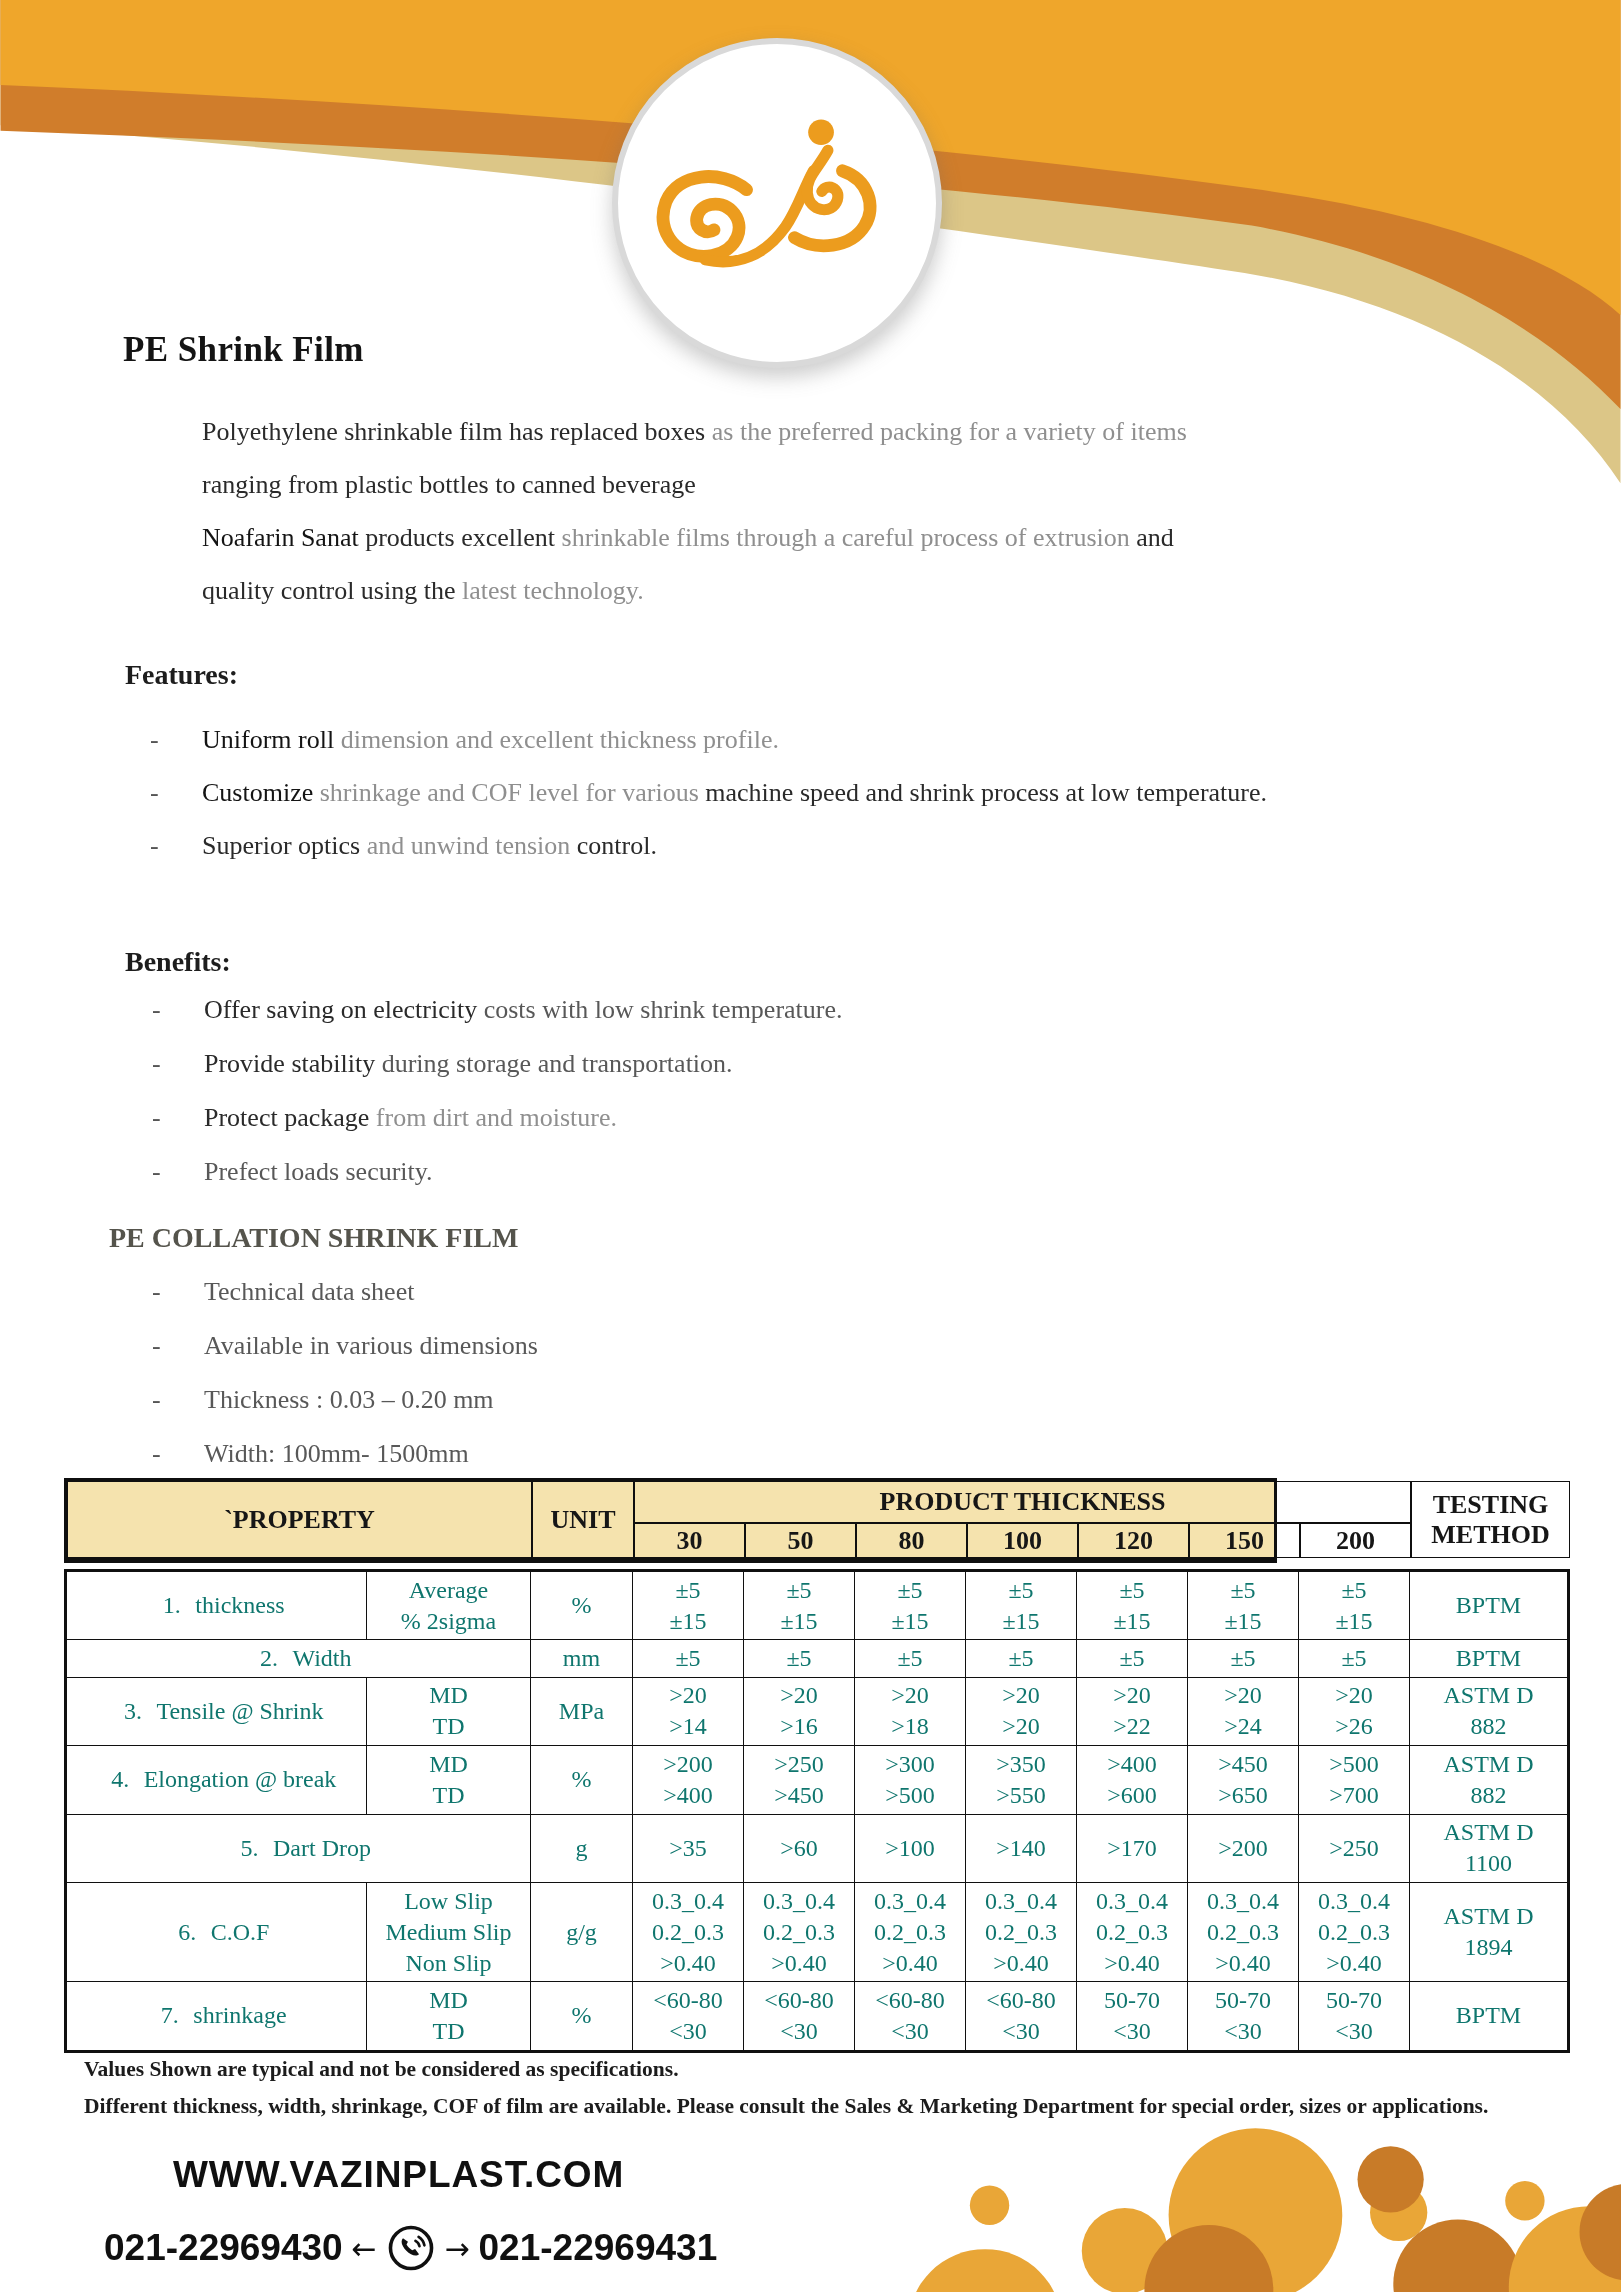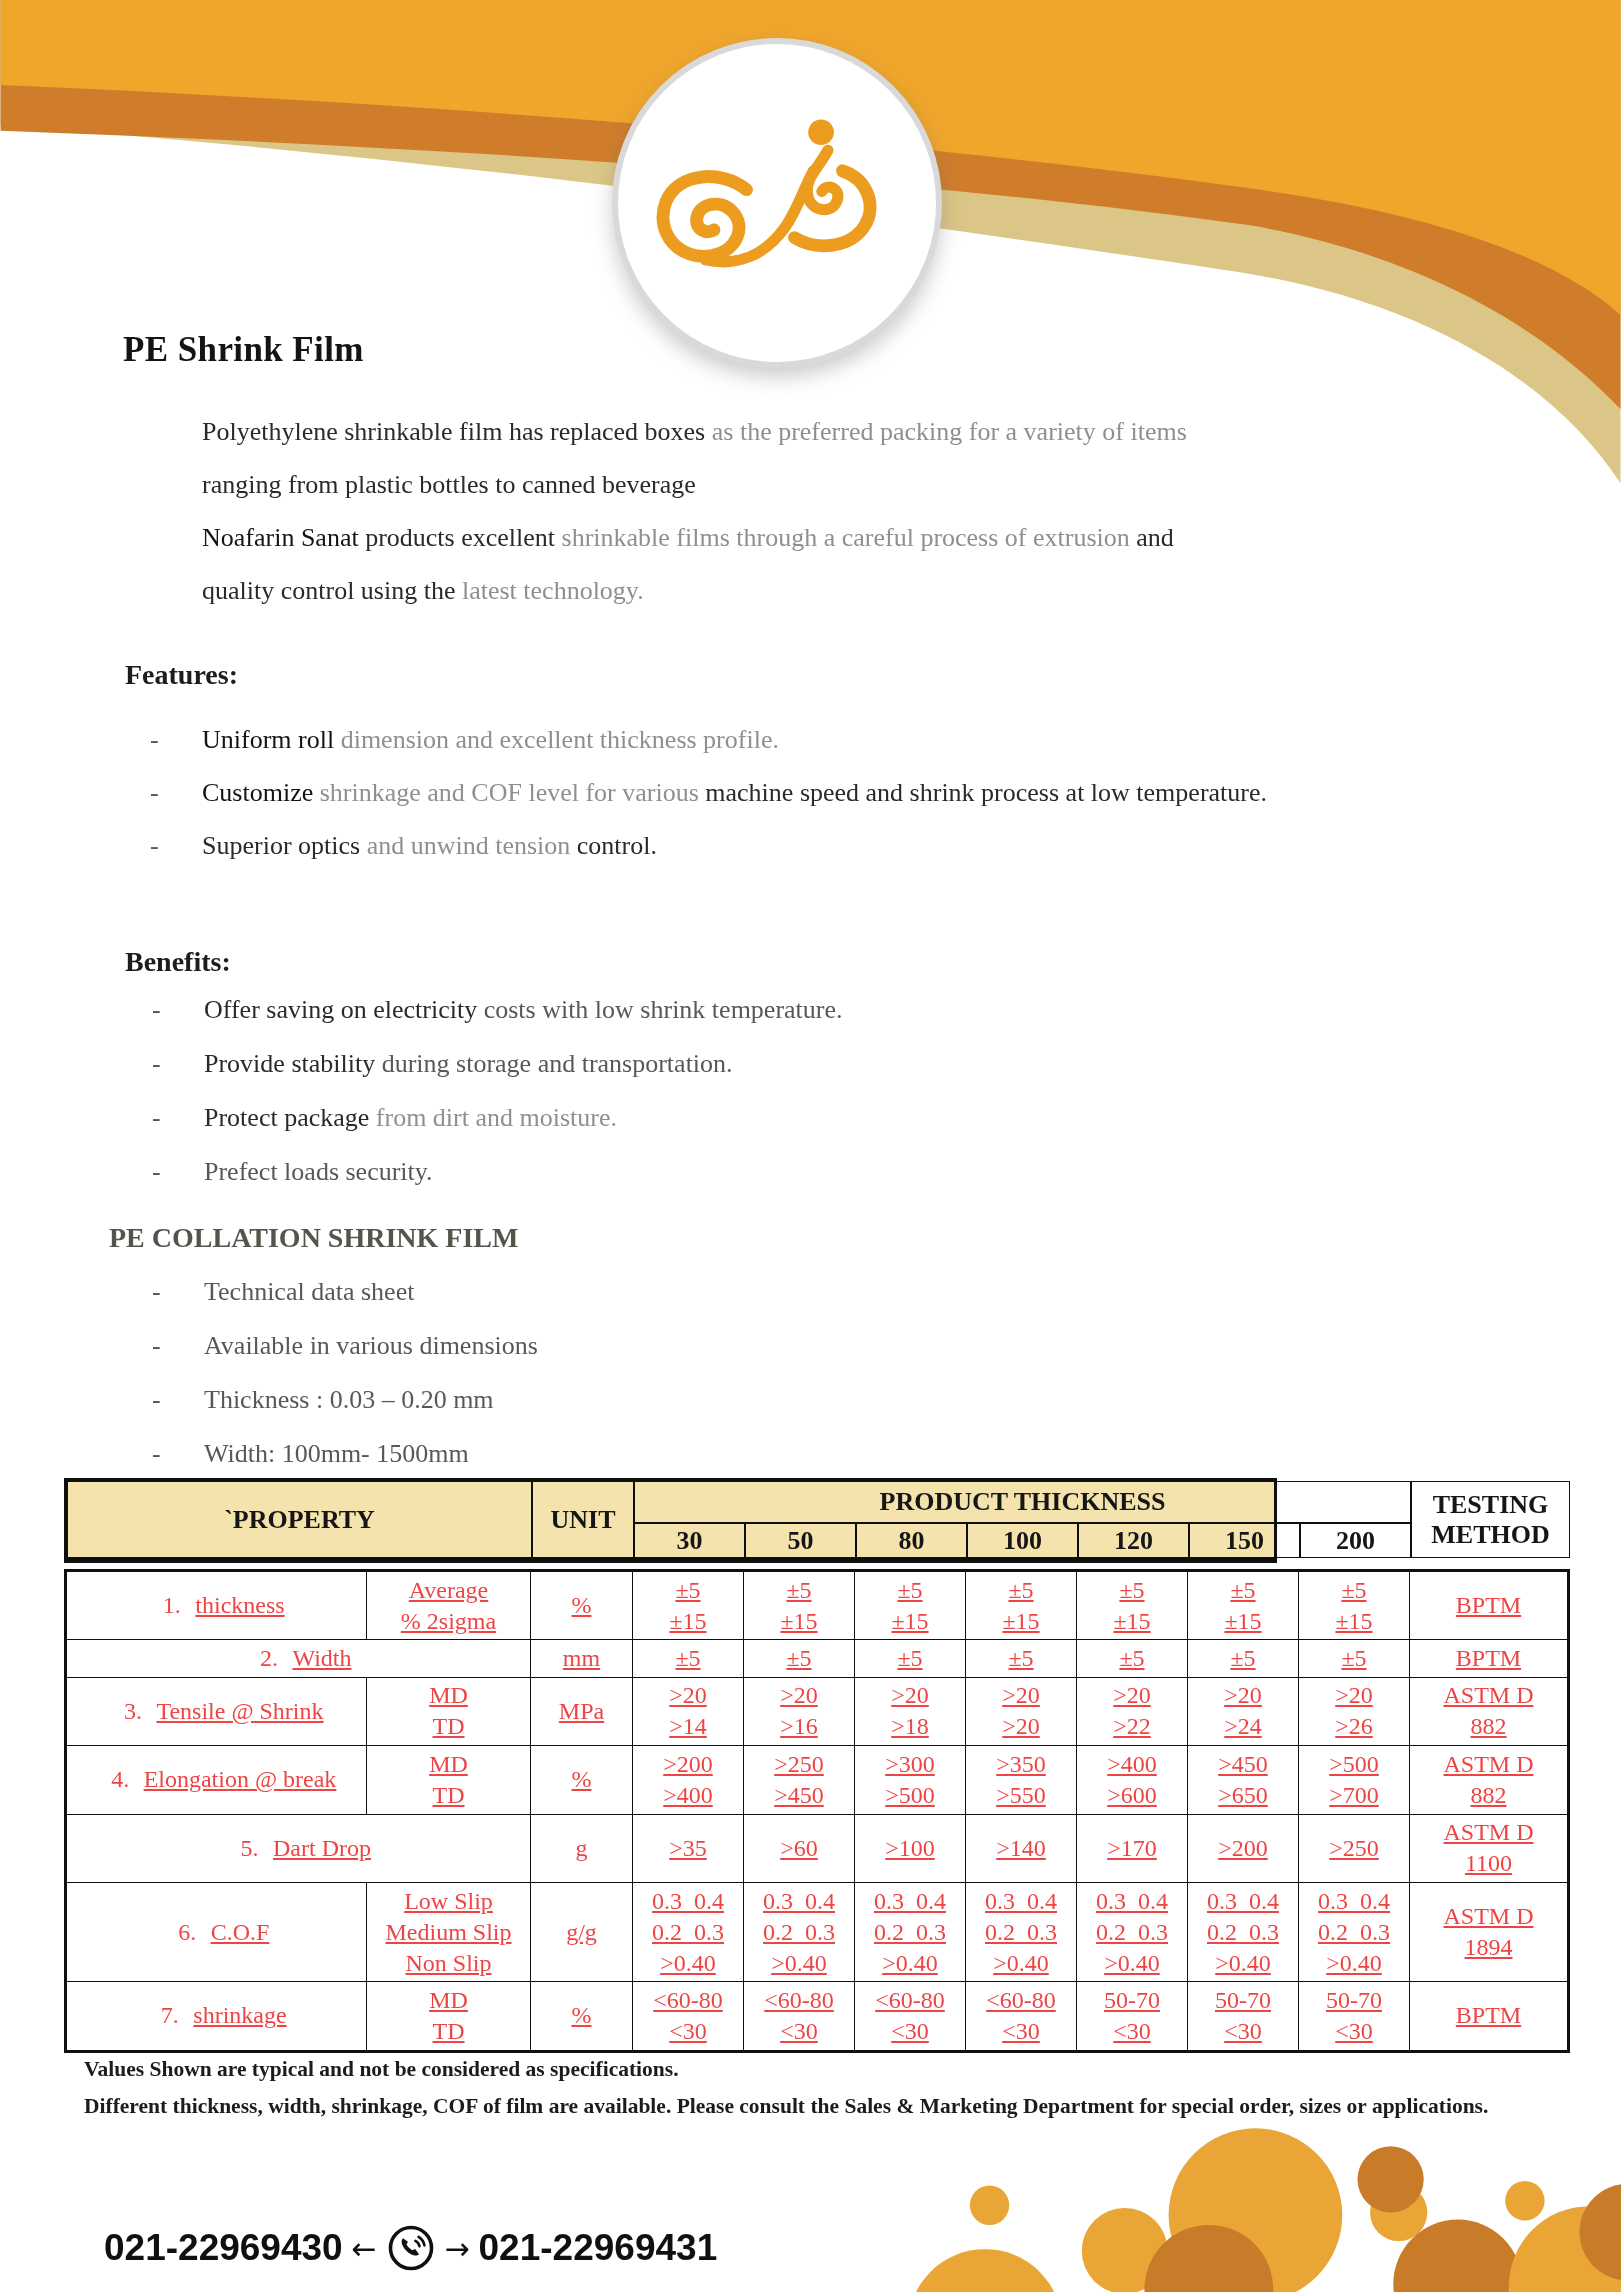--- a/index.html
+++ b/index.html
@@ -31,21 +31,21 @@
     grid-template-columns:465px 102px repeat(7,111px) 159px;grid-template-rows:42px 35px;
     background:#f5e3ae;border:3.6px solid #0f0f0f;border-bottom-width:5.4px;box-sizing:border-box;
     font-weight:700;font-size:26px;color:#161616;}
   .tblhead >div{border:1.8px solid #0f0f0f;display:flex;align-items:center;justify-content:center;text-align:center;}
   .h-prop{grid-area:1/1/3/2;} .h-unit{grid-area:1/2/3/3;} .h-th{grid-area:1/3/2/10;}
   .h-test{grid-area:1/10/3/11;flex-direction:column;line-height:29.6px;}
   .th-num{grid-row:2;}
   
   .tblbody{position:absolute;left:64px;top:1569px;z-index:3;}
   table.spec{border-collapse:collapse;border:3.6px solid #101010;table-layout:fixed;width:1503px;
-    font-size:24px;color:#ef4444;text-decoration:underline;}
+    font-size:24px;color:#0f766e;}
   table.spec td{border:1.8px solid #101010;text-align:center;vertical-align:middle;padding:2.7px 1.8px;}
   td.c-name{text-align:left;vertical-align:top;padding:6.3px 3.6px 6.3px 10.7px;white-space:nowrap;}
   .rnum{display:inline-block;width:47px;}
   .vline{line-height:31px;}
   
   .notes{left:84px;top:2051px;font-size:21.5px;font-weight:700;color:#1c1c1c;z-index:4;}
   .notes div{line-height:37px;}
   .website{left:173px;top:2154px;font-family:"Liberation Sans",sans-serif;font-weight:700;
     font-size:37px;letter-spacing:0.9px;color:#101010;z-index:4;}
   .phones{left:104px;top:2223px;display:flex;align-items:center;gap:10.7px;z-index:4;
@@ -452,20 +452,21 @@
           </tr>
         </tbody>
     </table>
   </div>
 
   <div class="content notes">
     <div>Values Shown are typical and not be considered as specifications.</div>
     <div>Different thickness, width, shrinkage, COF of film are available. Please consult the Sales &amp; Marketing Department for special order, sizes or applications.</div>
   </div>
 
+  <div class="content website">WWW.VAZINPLAST.COM</div>
   <div class="content phones">
     <span>021-22969430</span>
     <span class="arrow">←</span>
     <svg width="50" height="50" viewBox="0 0 56 56">
       <circle cx="28" cy="28" r="23" fill="none" stroke="#101010" stroke-width="4"></circle>
       <path d="M19 17c-2 2-2 5.5 0 9 2 3.8 5.2 7 9 9 3.5 2 7 2 9 0l-4.4-6-3.2 1.6c-2.6-1.6-4.8-3.8-6.4-6.4l1.6-3.2z" fill="#101010"></path>
       <path d="M33 20 a9 9 0 0 1 4.5 6" fill="none" stroke="#101010" stroke-width="3" stroke-linecap="round"></path>
       <path d="M36.5 15.5 a14 14 0 0 1 6.5 9.5" fill="none" stroke="#101010" stroke-width="3" stroke-linecap="round"></path>
     </svg>
     <span class="arrow">→</span>

